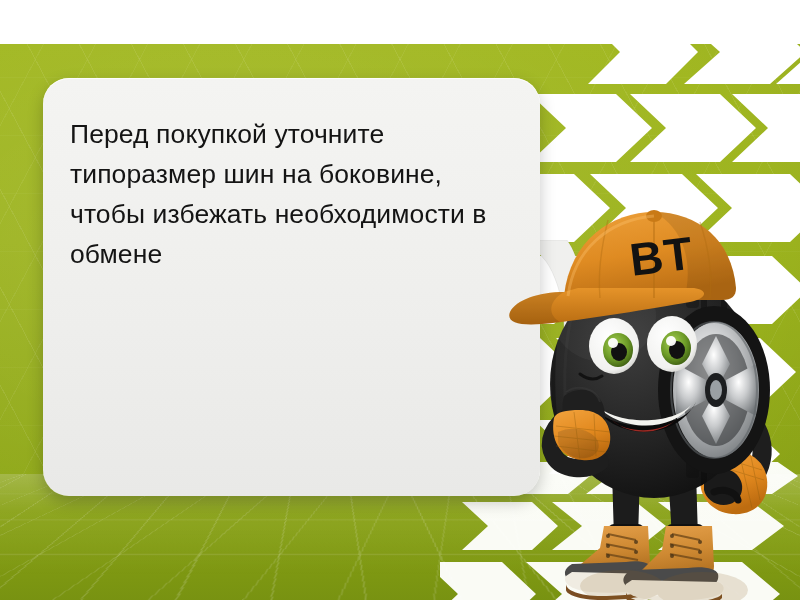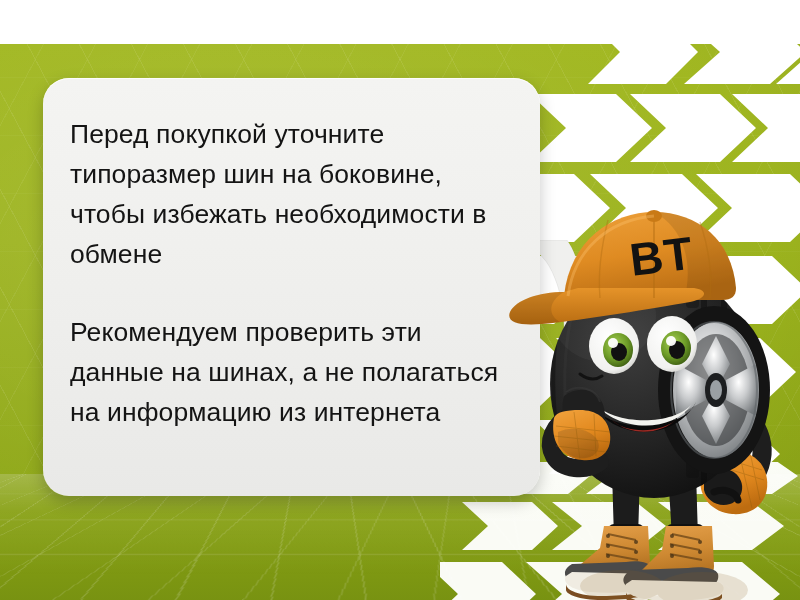--- a/index.html
+++ b/index.html
@@ -156,21 +156,20 @@
     <path d="M2,0 C2,0 30,2 44,26 C60,54 64,96 52,140 C50,150 46,158 46,158
              C46,158 62,126 70,96 C80,58 78,22 62,0 Z" fill="#f0f0ee"></path>
     <path d="M2,0 C2,0 30,2 44,26 C60,54 64,96 52,140 C50,150 46,158 46,158
              C46,158 62,126 70,96 C80,58 78,22 62,0 Z" fill="none" stroke="rgba(0,0,0,0.06)" stroke-width="1"></path>
   </svg>
 
   <div class="bubble">
     <div class="bubble-text">
       <p>Перед покупкой уточните типоразмер шин на боковине, чтобы избежать необходимости в обмене</p>
       <div class="gap"></div>
-      <p>Рекомендуем проверить эти данные на шинах, а не полагаться на информацию из интернета</p>
     </div>
   </div>
 
   <svg class="mascot" viewBox="0 0 292 420">
     <defs>
       <radialGradient id="tireG" cx="38%" cy="32%" r="78%">
         <stop offset="0%" stop-color="#3d3d3d"></stop>
         <stop offset="55%" stop-color="#242424"></stop>
         <stop offset="100%" stop-color="#0e0e0e"></stop>
       </radialGradient>

